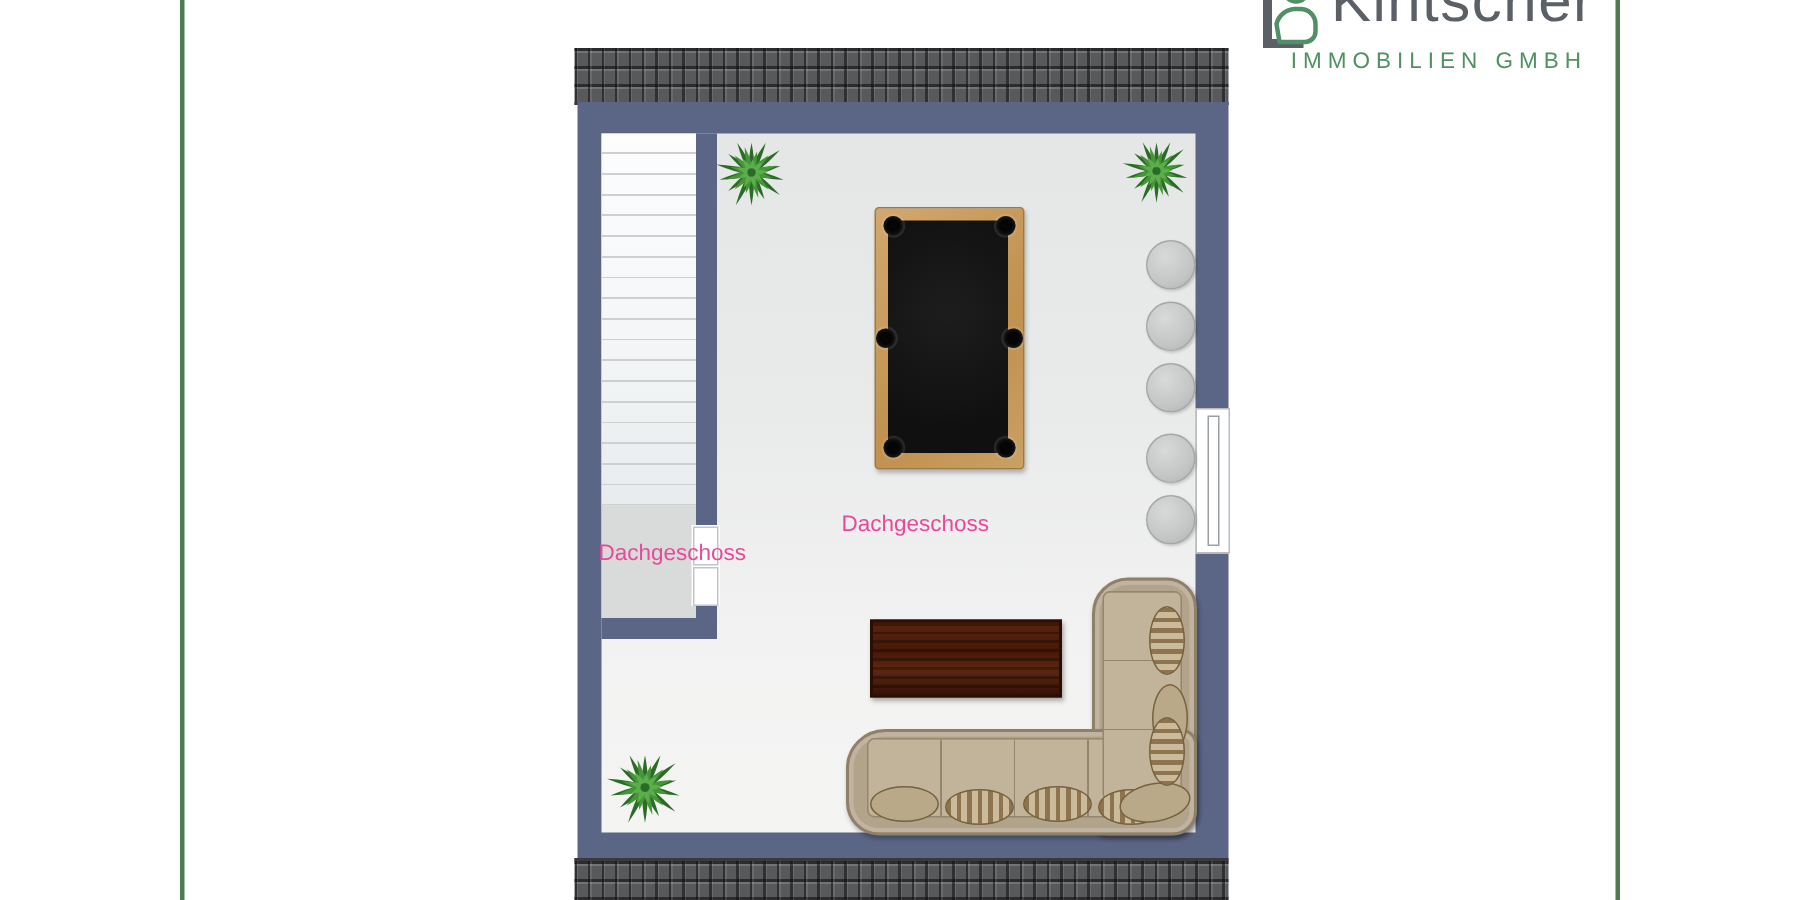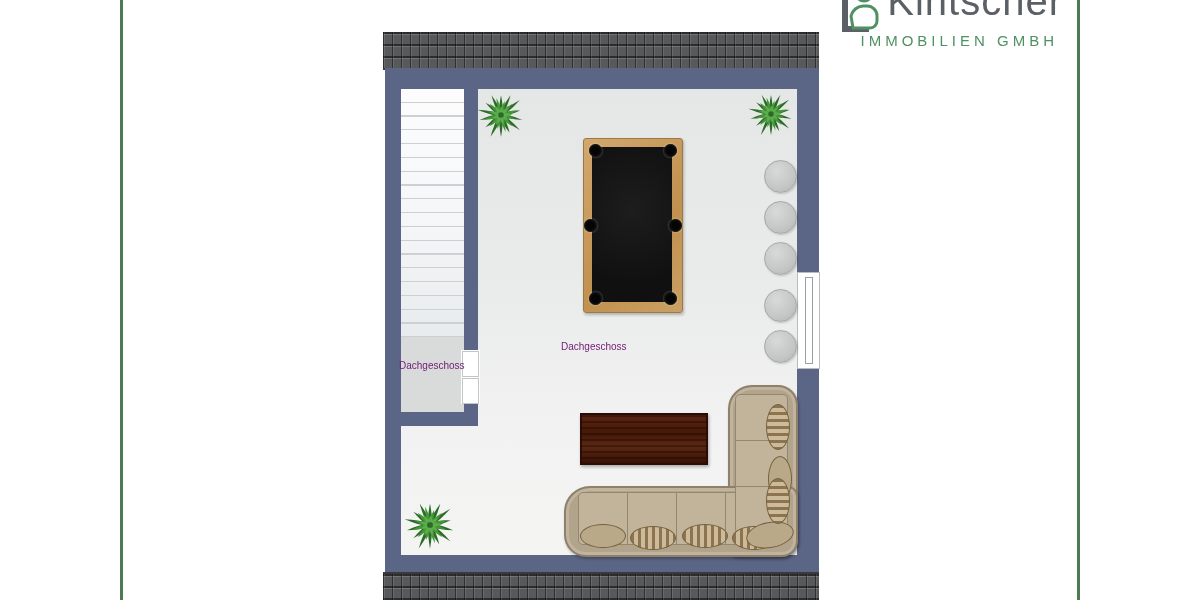--- a/index.html
+++ b/index.html
@@ -41,21 +41,21 @@
 
   
   #stairwell-door{left:461px;top:350px;width:19px;height:54px;background:var(--window,#fff);}
   .door-panel{position:absolute;left:1px;width:15px;height:24px;background:#fff;border:1px solid #c3c6c8;}
   #door-panel-1{top:1px;} #door-panel-2{top:28px;}
   #window-right{left:797px;top:272px;width:23px;height:97px;background:var(--window,#fff);
     border:1px solid #b9bcbe;box-sizing:border-box;}
   #window-pane{position:absolute;left:7px;top:4px;width:6px;height:85px;background:#fff;border:1px solid #9aa0a4;}
 
   
-  .room-label{font-size:10px;color:#701a75;white-space:nowrap;}
+  .room-label{font-size:15px;color:#ec4899;white-space:nowrap;}
   #label-dachgeschoss{left:561px;top:341px;}
   #label-treppenhaus{left:399px;top:360px;}
 
   
   #pool-table{left:583px;top:138px;width:98px;height:173px;
     background:linear-gradient(135deg,#d2a86f,#c0914f 60%,#caa064);
     border:1px solid #9c7a44;border-radius:3px;box-shadow:1px 2px 3px rgba(0,0,0,.25);}
   #pool-felt{position:absolute;left:8px;top:8px;width:80px;height:155px;
     background:radial-gradient(circle at 50% 40%, #1d1d1d, #101010 75%);border-radius:2px;}
   .pocket{position:absolute;width:13px;height:13px;border-radius:50%;background:#050505;

